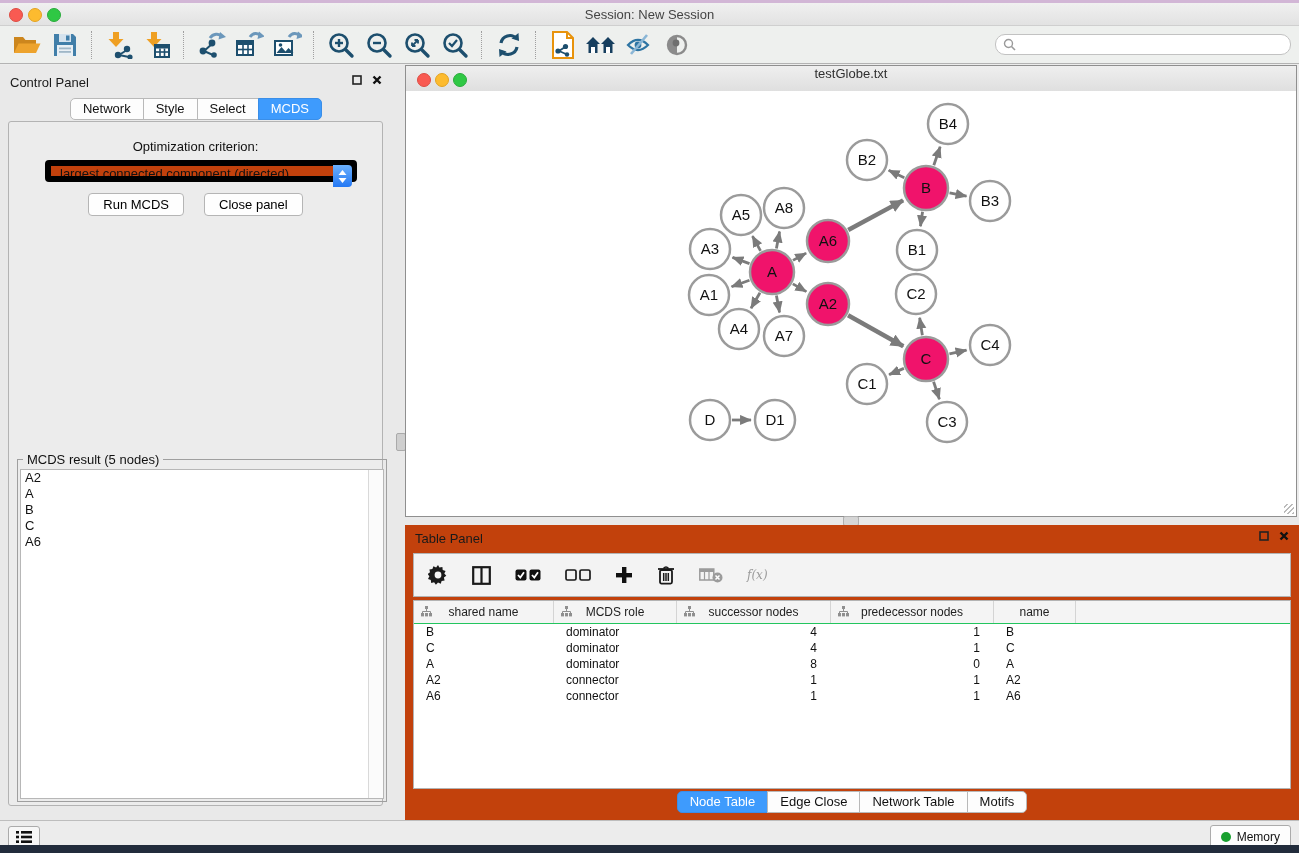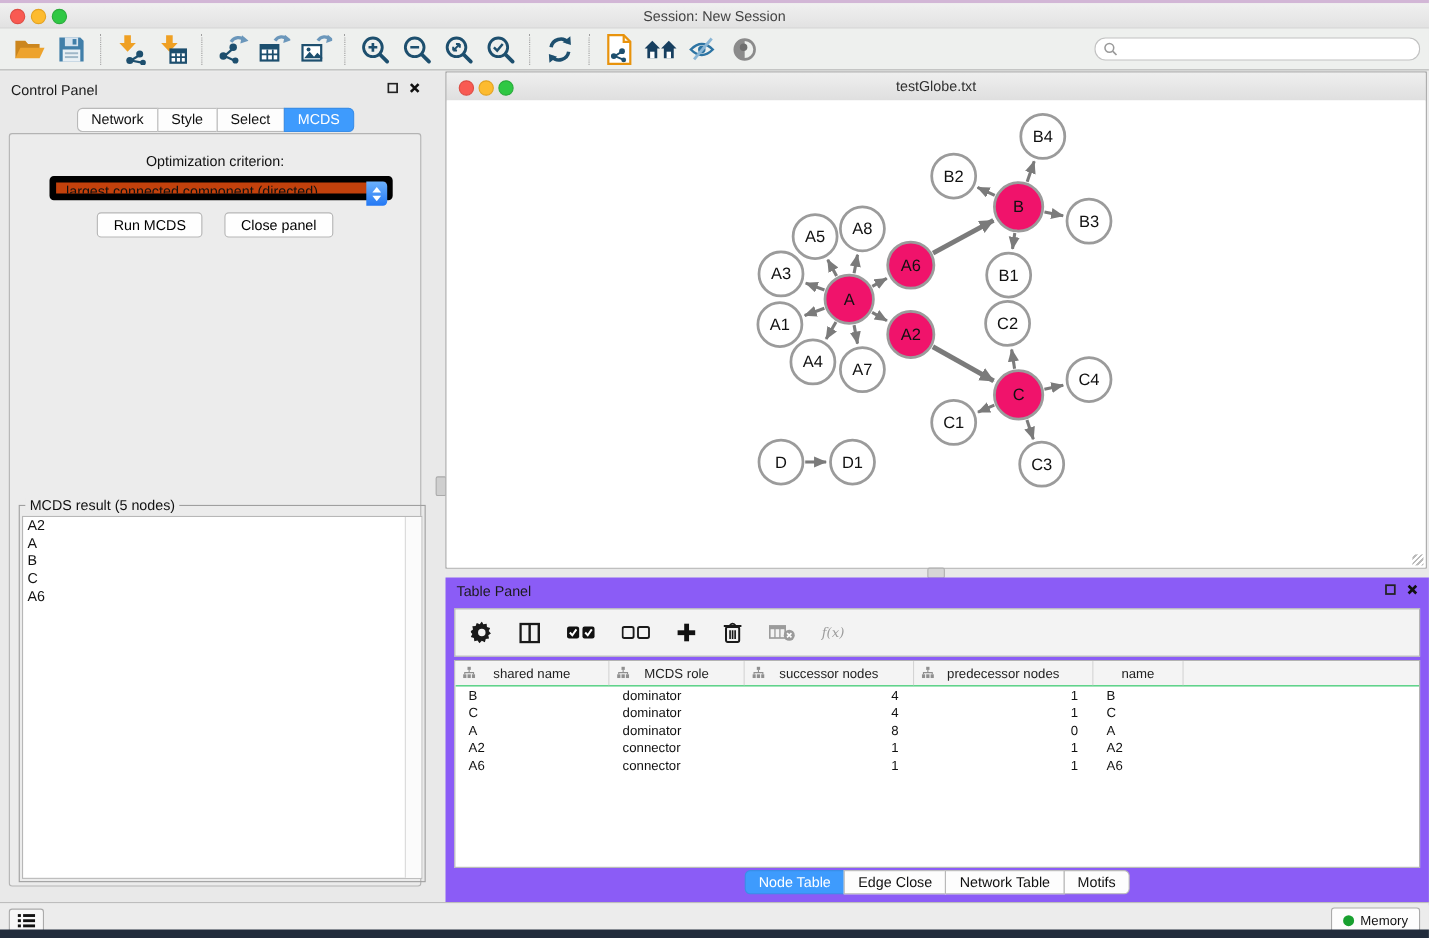--- a/index.html
+++ b/index.html
@@ -48,29 +48,29 @@
   #result-title{position:absolute;top:-8px;left:5px;background:#ececec;padding:0 4px;font-size:13px}
   #result-list{position:absolute;left:2px;right:2px;top:9px;bottom:2px;background:#fff;border:1px solid #b7b7b7}
   #result-scroll{position:absolute;right:0;top:0;bottom:0;width:14px;background:#fbfbfb;border-left:1px solid #d9d9d9}
   .result-item{font-size:13px;line-height:16px;padding-left:4px}
   
   #v-divider{left:392px;top:62px;width:13px;height:758px;background:#e9e9e9}
   #v-handle{left:396px;top:430px;width:8px;height:16px;background:#cfcfcf;border:1px solid #aaa;border-radius:2px}
   
   #net-window{left:405px;top:62px;width:892px;height:452px;background:#fff;border:1px solid #8f8f8f;box-sizing:border-box}
   #net-titlebar{left:0;top:0;width:100%;height:25px;background:linear-gradient(#efefef,#dfdfdf);
-                border-bottom:1px solid #b2b2b2;display:flex;align-items:center;justify-content:center}
+                border-bottom:1px solid #b2b2b2;display:flex;align-items:flex-start;justify-content:center}
   #net-canvas{left:0;top:25px;width:890px;height:425px;background:#fff;overflow:hidden}
   .resize-corner{right:2px;bottom:2px;width:10px;height:10px;
      background:repeating-linear-gradient(135deg,transparent 0 2px,#bbb 2px 3.5px)}
   
   #h-divider{left:405px;top:514px;width:894px;height:8px;background:#e9e9e9}
   #h-handle{left:843px;top:513px;width:14px;height:8px;background:#d6d6d6;border:1px solid #b0b0b0;border-radius:2px}
   
-  #table-panel{left:405px;top:522px;width:894px;height:298px;background:#8b5cf6}
+  #table-panel{left:405px;top:522px;width:894px;height:298px;background:#c2410c}
   #tp-header{left:0;top:4px;width:100%;height:20px}
   #tp-toolbar{left:8px;top:28px;width:878px;height:44px;background:#f3f3f3;border:1px solid #b3b3b3;
               box-sizing:border-box;display:flex;align-items:center;padding-left:14px;gap:24px}
   .tpt-icon{display:flex;align-items:center;justify-content:center}
   #tp-table{left:8px;top:75px;width:878px;height:189px;background:#fff;border:1px solid #b3b3b3;box-sizing:border-box;overflow:hidden}
   #tbl-head{display:flex;height:22px;background:#f4f4f4;border-bottom:1px solid #22c55e}
   .th{position:relative;display:flex;align-items:center;justify-content:center;font-size:12px;color:#222;
       border-right:1px solid #d4d4d4;box-sizing:border-box;flex:none}
   .th .tree-ico{position:absolute;left:7px;top:5px}
   .th.filler{flex:1;border-right:none}

